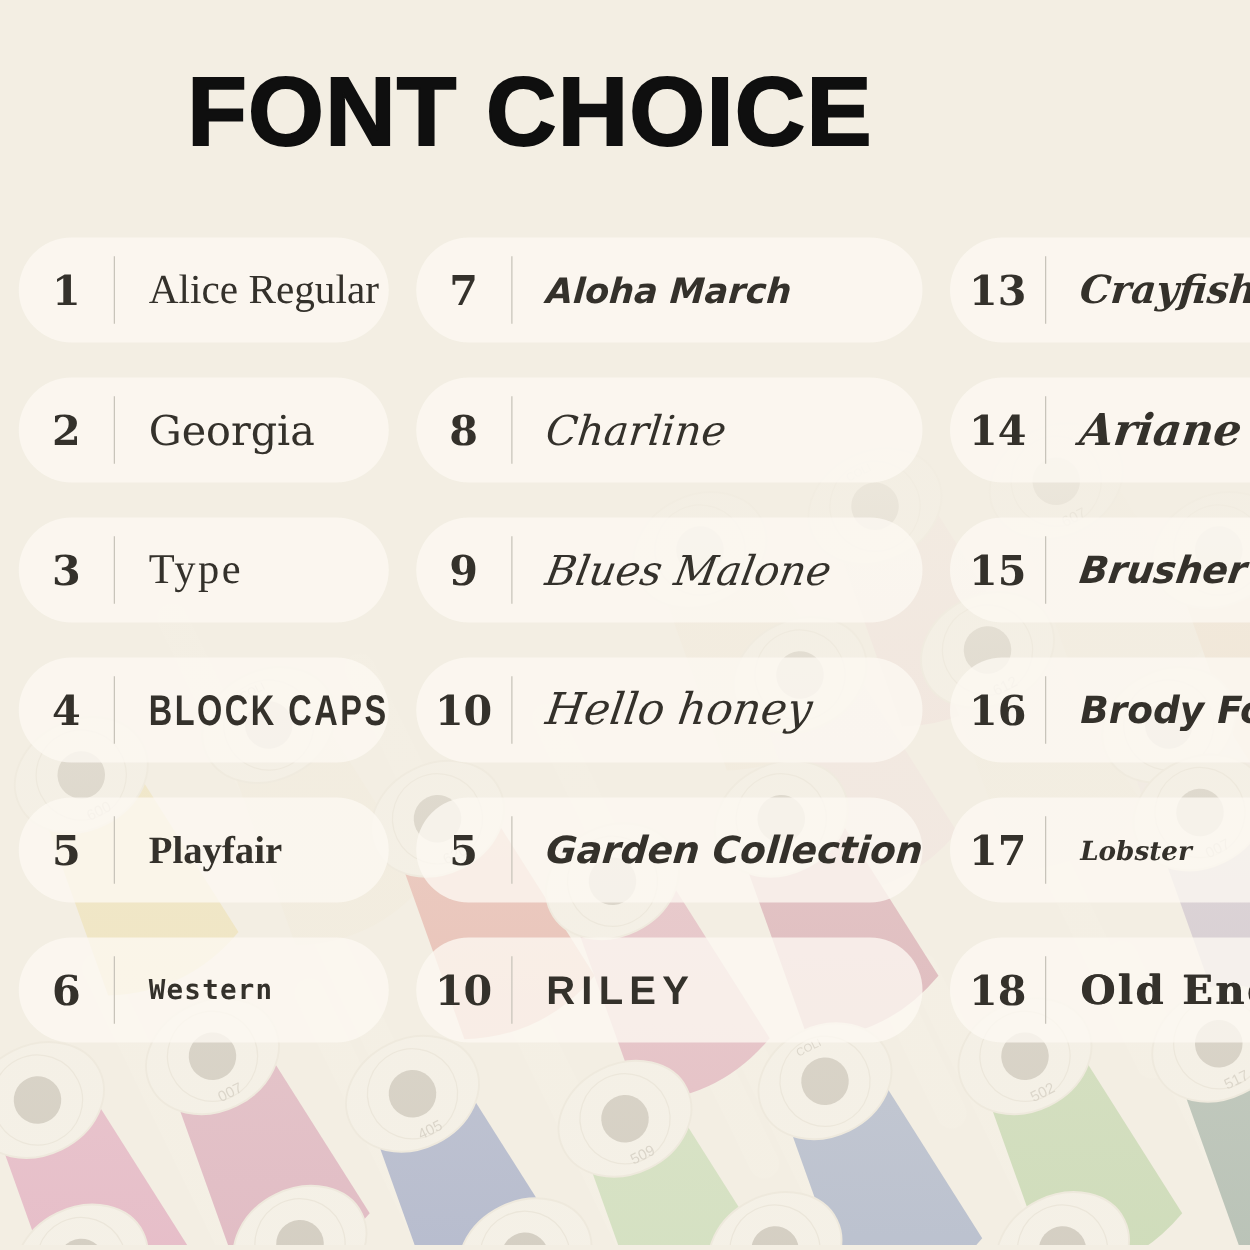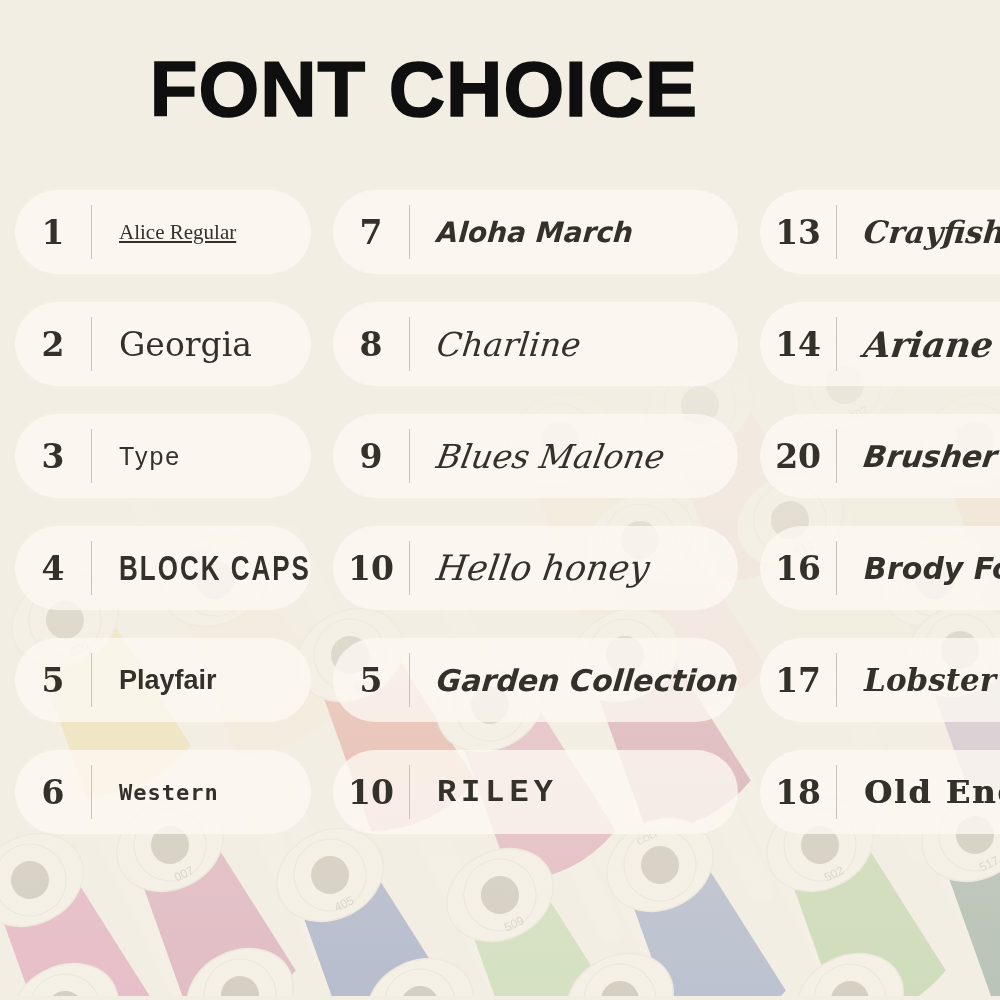--- a/index.html
+++ b/index.html
@@ -33,37 +33,37 @@
     display:flex;align-items:center;
     color:#34312b;
   }
   .num{
     width:76px;flex:0 0 76px;text-align:center;
     font-family:"DejaVu Serif",serif;font-weight:700;font-size:33px;
   }
   .vdiv{width:1px;height:54px;background:#c8c4ba;flex:0 0 1px;}
   .sample{margin-left:27px;white-space:nowrap;}
   
-  .f1 {font-family:"Liberation Serif",serif;font-size:21px;text-decoration:underline;}
+  .f1 {font-family:"Liberation Serif",serif;font-size:33px;}
   .f2 {font-family:"DejaVu Serif",serif;font-size:33px;}
-  .f3 {font-family:Liberation Sans, sans-serif;font-size:25px;letter-spacing:2px;}
+  .f3 {font-family:Liberation Serif, serif;font-size:34px;letter-spacing:2px;}
   .f4 {font-family:"Liberation Sans",sans-serif;font-weight:700;font-size:26px;letter-spacing:2px;display:inline-block;transform:scaleY(1.32);transform-origin:left center;}
-  .f5 {font-family:Liberation Sans, sans-serif;font-weight:700;font-size:27px;}
+  .f5 {font-family:Liberation Serif, serif;font-weight:700;font-size:31px;}
   .f6 {font-family:"DejaVu Sans Mono",monospace;font-weight:700;font-size:22px;letter-spacing:1px;}
   .f7 {font-family:"DejaVu Sans",sans-serif;font-weight:700;font-style:italic;font-size:28px;display:inline-block;transform:skewX(-4deg);}
   .f8 {font-family:"DejaVu Serif",serif;font-style:italic;font-size:33px;display:inline-block;transform:skewX(-6deg);}
   .f9 {font-family:"DejaVu Serif",serif;font-style:italic;font-size:33px;display:inline-block;transform:skewX(-10deg);}
   .f10{font-family:"DejaVu Serif",serif;font-style:italic;font-size:35px;display:inline-block;transform:skewX(-8deg);}
   .f11{font-family:"DejaVu Sans",sans-serif;font-weight:700;font-style:italic;font-size:30px;display:inline-block;transform:skewX(-5deg);}
-  .f12{font-family:Liberation Mono, monospace;font-weight:700;font-size:32px;letter-spacing:5px;}
+  .f12{font-family:Liberation Sans, sans-serif;font-weight:700;font-size:32px;letter-spacing:5px;}
   .f13{font-family:"DejaVu Serif",serif;font-weight:700;font-style:italic;font-size:31px;display:inline-block;transform:skewX(-5deg);}
   .f14{font-family:"DejaVu Serif",serif;font-weight:700;font-style:italic;font-size:35px;display:inline-block;transform:skewX(-7deg);}
   .f15{font-family:"DejaVu Sans",sans-serif;font-weight:700;font-style:italic;font-size:30px;display:inline-block;transform:skewX(-8deg);}
   .f16{font-family:"DejaVu Sans",sans-serif;font-weight:700;font-style:italic;font-size:30px;}
-  .f17{font-family:"DejaVu Serif",serif;font-weight:700;font-style:italic;font-size:31px;}
+  .f17{font-family:"DejaVu Serif",serif;font-weight:700;font-style:italic;font-size:21px;}
   .f18{font-family:"DejaVu Serif",serif;font-weight:700;font-size:32px;letter-spacing:2px;text-shadow:0.6px 0 #34312b;}
   
   .spool-txt{font-family:"Liberation Sans",sans-serif;fill:#9a9386;}
 </style>
 </head>
 <body>
 
 <svg class="bg-photo" viewBox="0 0 1000 1000" width="1000" height="1000" aria-hidden="true">
   <defs>
     <linearGradient id="fade" x1="0" y1="0" x2="0" y2="1">
@@ -276,21 +276,21 @@
     <div class="num">13</div>
     <div class="vdiv"></div>
     <div class="sample f13">Crayfish</div>
   </div>
   <div class="pill">
     <div class="num">14</div>
     <div class="vdiv"></div>
     <div class="sample f14">Ariane</div>
   </div>
   <div class="pill">
-    <div class="num">20</div>
+    <div class="num">15</div>
     <div class="vdiv"></div>
     <div class="sample f15">Brusher</div>
   </div>
   <div class="pill">
     <div class="num">16</div>
     <div class="vdiv"></div>
     <div class="sample f16">Brody Font</div>
   </div>
   <div class="pill">
     <div class="num">17</div>

